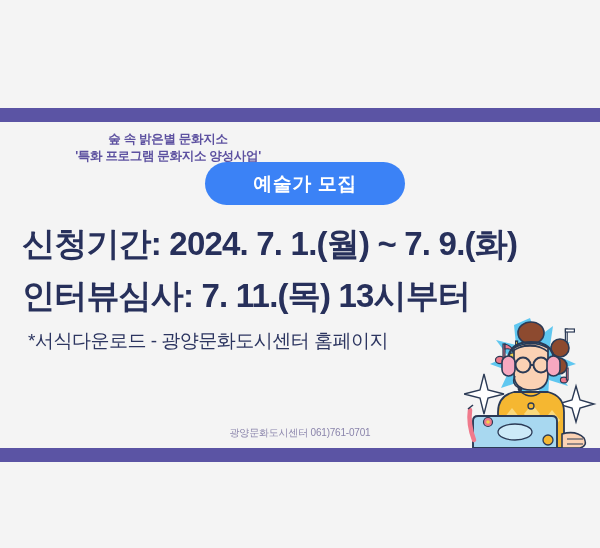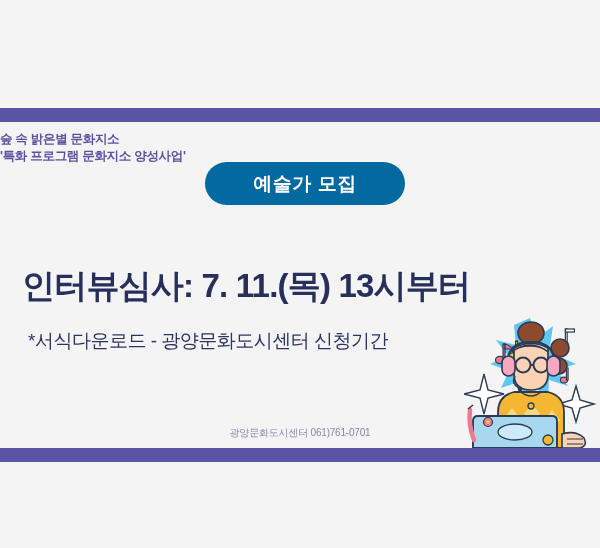--- a/index.html
+++ b/index.html
@@ -30,38 +30,38 @@
   }
   .rule-top { top: 108px; }
   .rule-bottom { top: 448px; }
 
   
   .eyebrow {
     position: absolute;
     left: 0;
     top: 131px;
     width: 336px;
-    text-align: left;
+    text-align: center;
     color: #5d51a0;
     font-size: 12.5px;
     font-weight: bold;
     line-height: 17px;
     letter-spacing: -0.3px;
   }
   .eyebrow div { display: block; }
 
   
   .badge {
     position: absolute;
     left: 205px;
     top: 162px;
     width: 200px;
     height: 43px;
     border-radius: 22px;
-    background: #0369a1;
+    background: #3b82f6;
     color: #ffffff;
     font-size: 19px;
     font-weight: bold;
     letter-spacing: 0.5px;
     display: flex;
     align-items: center;
     justify-content: center;
     box-sizing: border-box;
   }
 
@@ -72,21 +72,21 @@
     color: #27305b;
     font-weight: bold;
     letter-spacing: -0.8px;
     white-space: nowrap;
   }
   .headline-1 {
     top: 222px;
     font-size: 33px;
   }
   .headline-2 {
-    top: 264px;
+    top: 274px;
     font-size: 33px;
   }
 
   
   .note {
     position: absolute;
     left: 28px;
     color: #2c3560;
     font-size: 19px;
     letter-spacing: -0.5px;
@@ -125,23 +125,24 @@
 
   <div class="rule rule-top"></div>
 
   <div class="eyebrow">
     <div>숲 속 밝은별 문화지소</div>
     <div>'특화 프로그램 문화지소 양성사업'</div>
   </div>
 
   <div class="badge">예술가 모집</div>
 
+  <div class="headline headline-1">신청기간: 2024. 7. 1.(월) ~ 7. 9.(화)</div>
   <div class="headline headline-2">인터뷰심사: 7. 11.(목) 13시부터</div>
 
-  <div class="note note-1">*서식다운로드 - 광양문화도시센터 신청기간</div>
+  <div class="note note-1">*서식다운로드 - 광양문화도시센터 홈페이지</div>
 
   <div class="credit">광양문화도시센터 061)761-0701</div>
 
   <div class="illustration">
     <svg width="134" height="136" viewBox="0 0 134 136" xmlns="http://www.w3.org/2000/svg">
 
       <polygon points="66,6 73,26 89,14 86,34 106,30 94,44 112,52 93,58 104,74 85,68 84,88 71,74 58,90 55,70 37,76 45,59 26,52 44,44 32,28 52,33 50,13" fill="#5fc7f0"></polygon>
 
       <polygon points="20,62 24,78 40,82 24,86 20,102 16,86 0,82 16,78" fill="#ffffff" stroke="#2b3a55" stroke-width="1.4"></polygon>
       <polygon points="112,74 116,88 130,92 116,96 112,110 108,96 94,92 108,88" fill="#ffffff" stroke="#2b3a55" stroke-width="1.4"></polygon>

